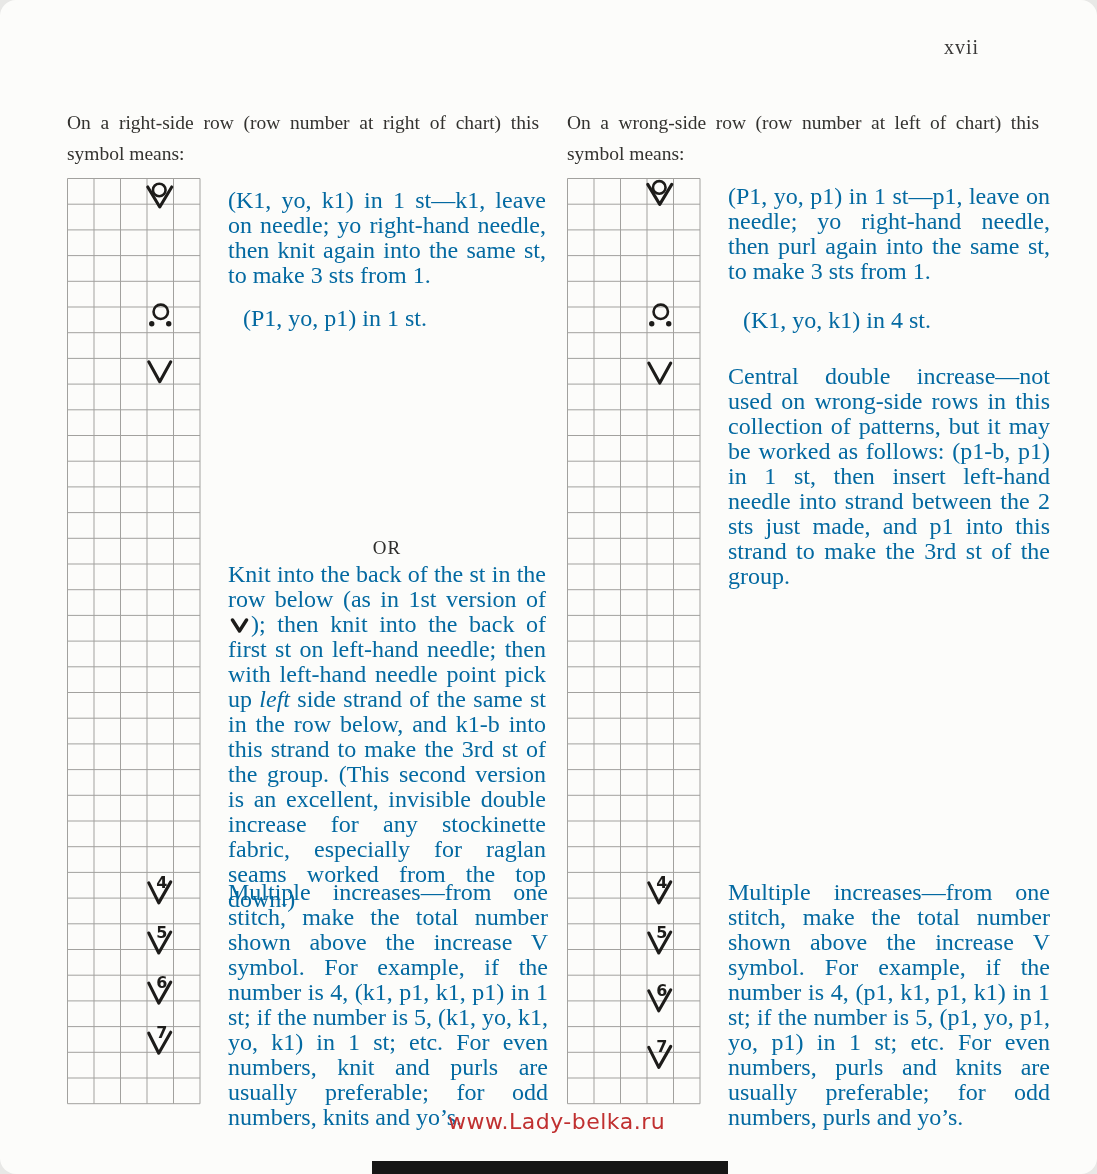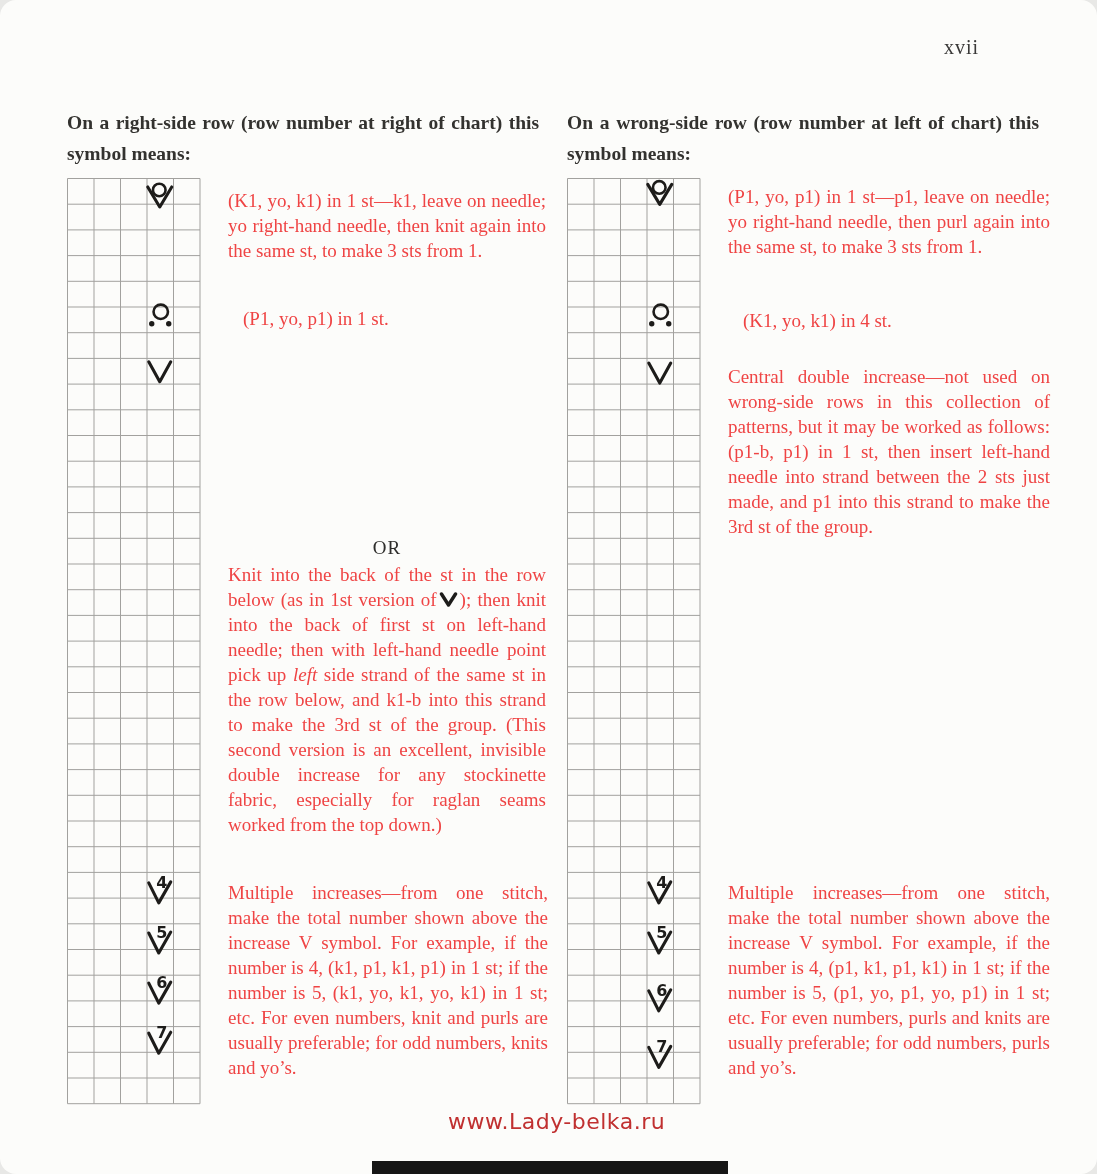--- a/index.html
+++ b/index.html
@@ -10,31 +10,31 @@
     overflow:hidden;
     font-family:"Liberation Serif", serif;
     color:#2e2d2b;
   }
   .page-number{
     position:absolute;left:944px;top:36px;width:60px;
     font-size:20px;letter-spacing:1px;color:#3a3938;
   }
   .col-header{
     position:absolute;top:107px;width:472px;
-    font-size:19.5px;line-height:31px;text-align:justify;color:#33322f;font-weight:bold;
+    font-size:19.5px;line-height:31px;text-align:justify;color:#33322f;
   }
   .hdr-left{left:67px;}
   .hdr-right{left:567px;}
   .grid{position:absolute;top:178px;}
   .grid-left{left:67px;}
   .grid-right{left:567px;}
   .para{
     position:absolute;width:318px;
-    font-size:19px;line-height:25px;
-    text-align:justify;color:#ef4444;
+    font-size:24px;line-height:25px;
+    text-align:justify;color:#0369a1;
   }
   .para.single{text-align:left;margin-left:15px;}
   .lcol{left:228px;}
   .rcol{left:728px;width:322px;}
   .or-label{
     position:absolute;left:228px;width:318px;top:537px;
     font-size:19px;text-align:center;letter-spacing:1px;color:#2e2d2b;
   }
   .inline-v{vertical-align:-1px;margin:0 2px;}
   .watermark{

